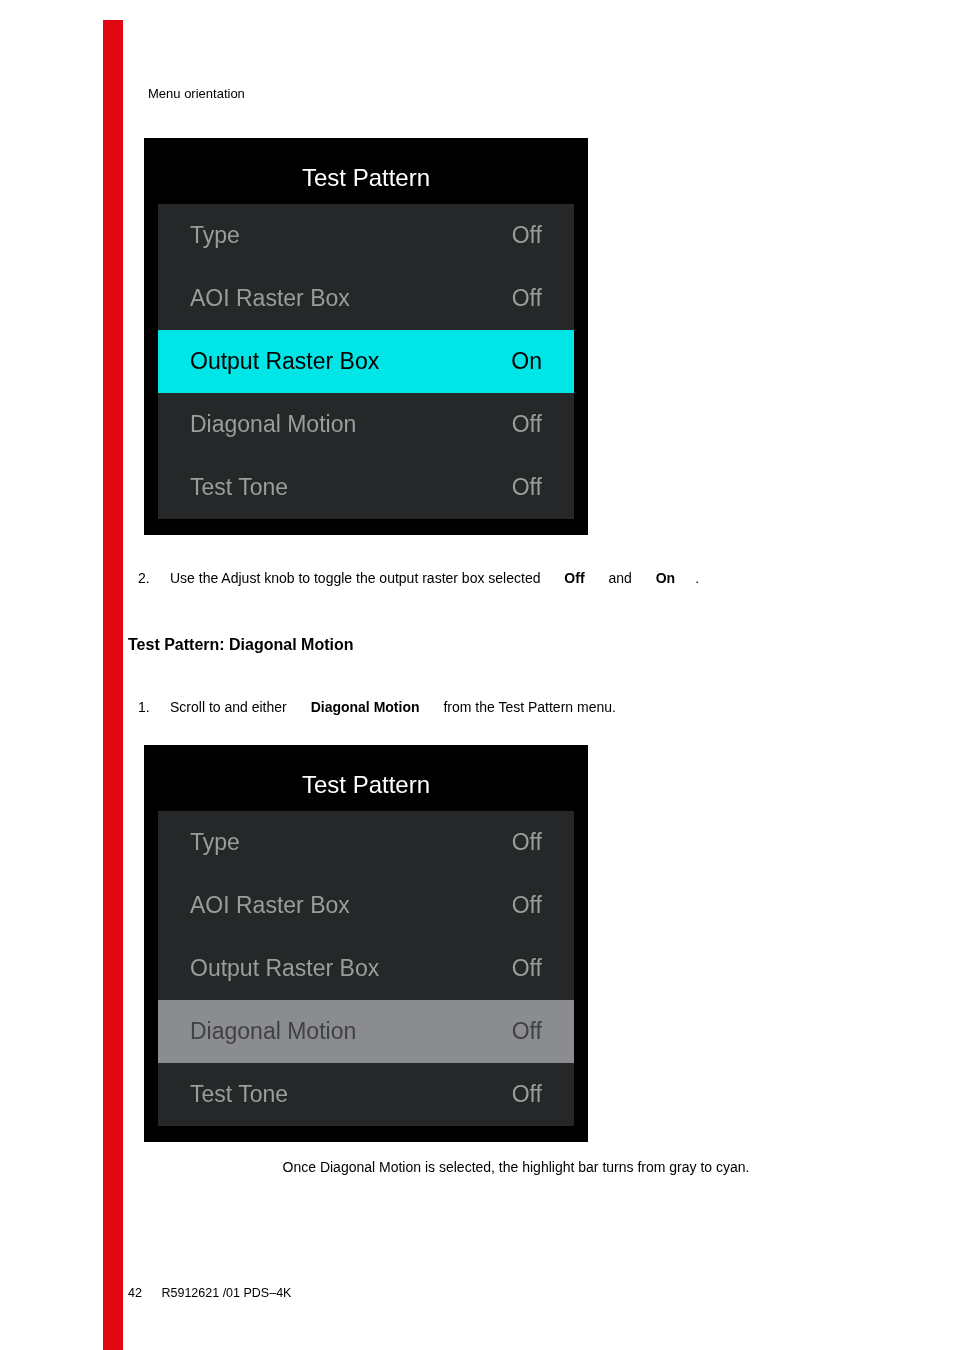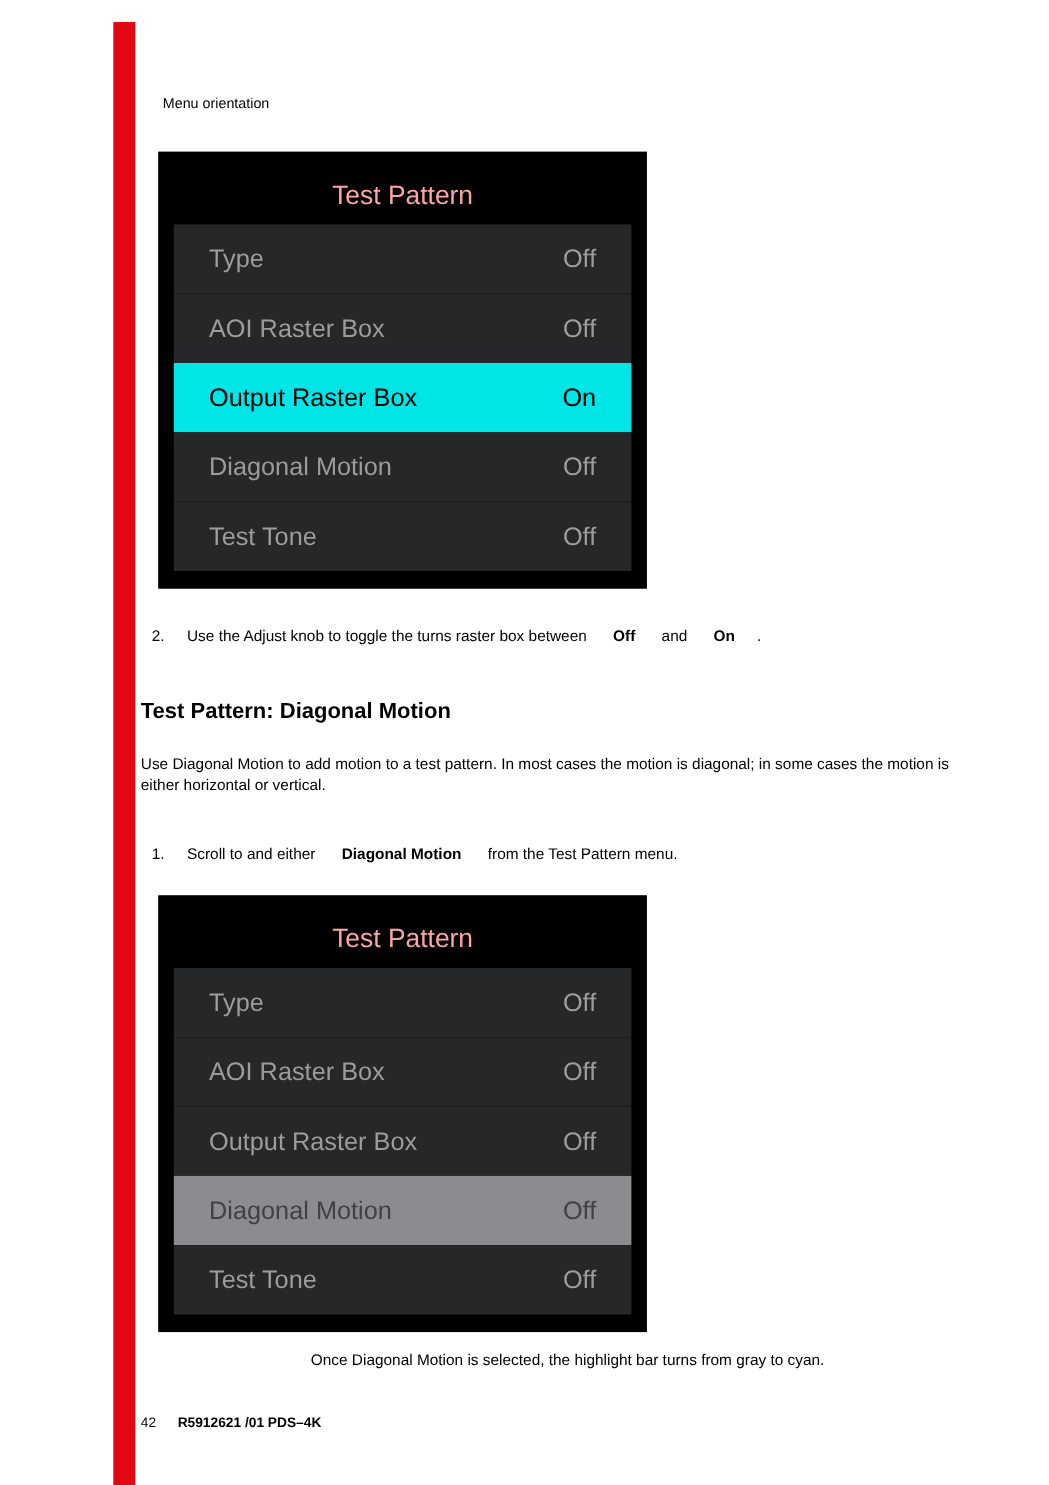--- a/index.html
+++ b/index.html
@@ -2,40 +2,40 @@
 <html><head>
 <meta charset="utf-8">
 <style>
   * { box-sizing: border-box; margin: 0; padding: 10px; }
   html, body { width: 954px; height: 1350px; background: #fff; font-family: Arial, Helvetica, sans-serif; color: #000; }
   .page { position: relative; width: 954px; height: 1350px; }
   .red-bar { position: absolute; left: 83px; top: 0; width: 6px; height: 1350px; background: #e30613; }
   .header-text { position: absolute; left: 118px; top: 56px; font-size: 13px; color: #000; }
   .content { position: absolute; left: 88px; top: 100px; width: 790px; }
   .menu-panel { width: 444px; margin-left: 26px; margin-top: 8px; border: 4px solid #000; border-top-width: 6px; border-bottom-width: 6px; background: #000; }
-  .menu-title { background: #000; color: #fca5a5; text-align: center; font-size: 24px; padding: 10px 0 12px 0; font-weight: 400; }
+  .menu-title { background: #000; color: #ffffff; text-align: center; font-size: 24px; padding: 10px 0 12px 0; font-weight: 400; }
   .menu-row { display: flex; justify-content: space-between; align-items: center; padding: 8px 22px 8px 22px; font-size: 23px; }
   .menu-row.dark { background: #252728; color: #9b9d9d; }
   .menu-row.dark .val { color: #9b9d9d; }
   .menu-row.cyan { background: #00e5e5; color: #000; }
   .menu-row.cyan .val { color: #000; }
   .menu-row.gray { background: #8a8c8f; color: #404142; }
   .menu-row.gray .val { color: #404142; }
   .menu-row .lbl { font-weight: 400; }
   .menu-row .val { font-weight: 400; }
   .caption { margin-left: 26px; margin-top: 6px; font-size: 11.5px; color: #000; }
   .step { margin-top: 14px; font-size: 14px; line-height: 1.35; display: flex; }
   .step .num { width: 22px; flex-shrink: 0; }
   .step .txt { flex: 1; }
-  .heading { margin-top: 18px; font-size: 20px; font-weight: bold; }
+  .heading { margin-top: 18px; font-size: 16px; font-weight: bold; }
   .para { margin-top: 6px; font-size: 14px; line-height: 1.35; }
   .bold { font-weight: bold; }
   .footer { position: absolute; left: 88px; bottom: 50px; font-size: 12.5px; }
   .footer .pn { display: inline-block; width: 30px; }
-  .footer .doc { margin-left: 0; font-weight: bold; }
+  .footer .doc { margin-left: 0; }
 </style>
 </head>
 <body>
 
 <div class="page">
   <div class="red-bar"></div>
 
   <div class="header-text">Menu orientation</div>
 
   <div class="content">
@@ -60,26 +60,25 @@
       </div>
       <div class="menu-row dark">
         <span class="lbl">Test Tone</span>
         <span class="val">Off</span>
       </div>
     </div>
 
     <div class="step">
       <div class="num">2.</div>
       <div class="txt">
-        <span>Use the Adjust knob to toggle the turns raster box between </span><span class="bold">Off</span><span> and </span><span class="bold">On</span><span>.</span>
+        <span>Use the Adjust knob to toggle the output raster box selected </span><span class="bold">Off</span><span> and </span><span class="bold">On</span><span>.</span>
       </div>
     </div>
 
     <div class="heading">Test Pattern: Diagonal Motion</div>
-    <div class="para">Use Diagonal Motion to add motion to a test pattern. In most cases the motion is diagonal; in some cases the motion is either horizontal or vertical.</div>
 
     <div class="step">
       <div class="num">1.</div>
       <div class="txt">
         <span>Scroll to and either </span><span class="bold">Diagonal Motion</span><span> from the Test Pattern menu.</span>
       </div>
     </div>
 
     <div class="menu-panel">
       <div class="menu-title">Test Pattern</div>

